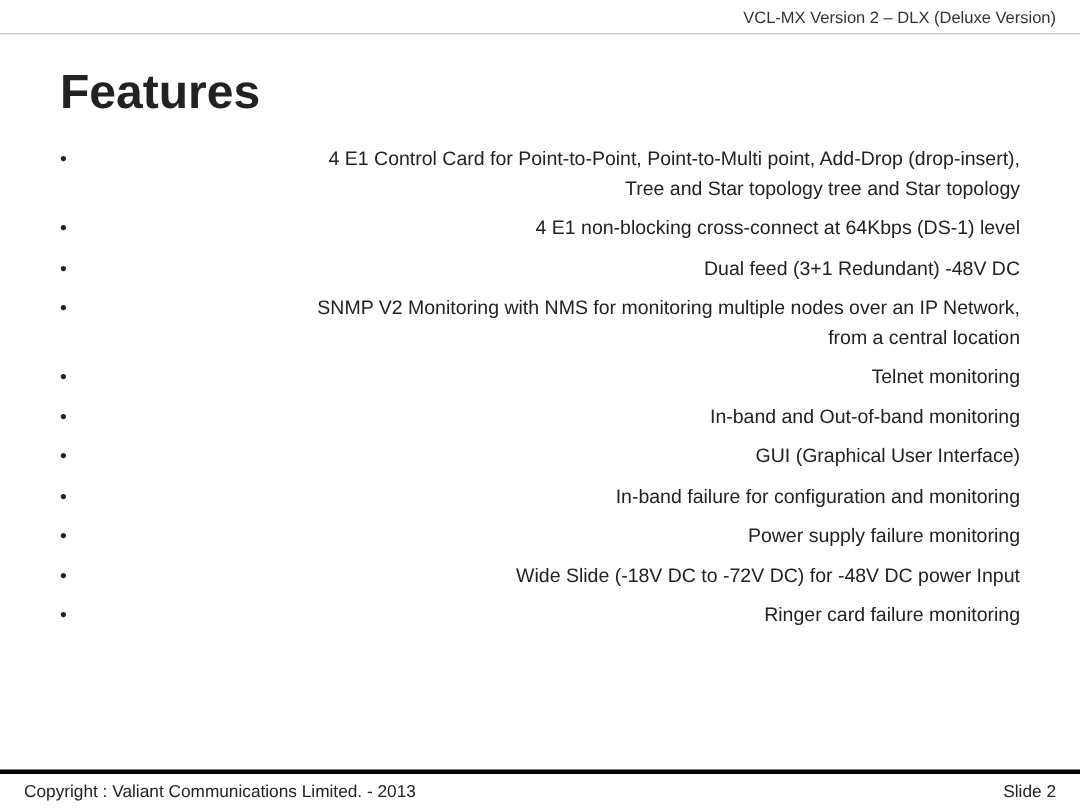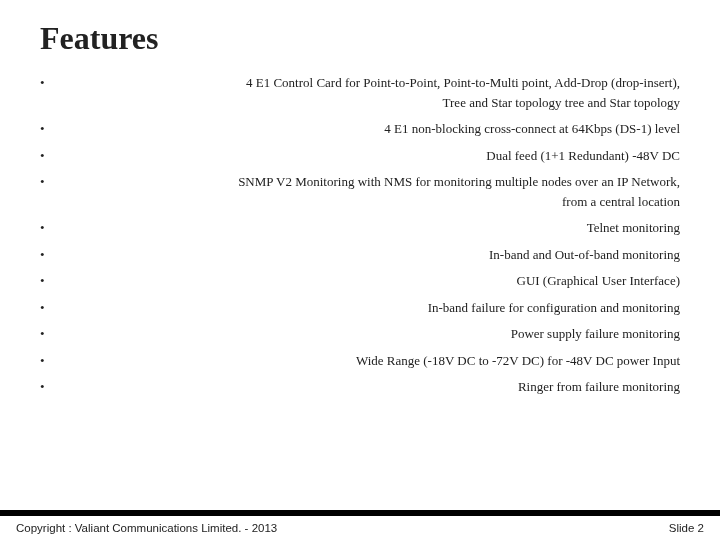--- a/index.html
+++ b/index.html
@@ -30,21 +30,20 @@
       width: 100%;
       text-align: right;
       padding: 6px 16px 4px 16px;
       font-size: 11px;
       color: #333333;
       border-bottom: 1px solid #cccccc;
     }
 
     .main-content {
       padding: 16px 40px 10px 40px;
-      font-family: Liberation Serif, serif;
     }
 
     .page-title {
       font-size: 32px;
       font-weight: bold;
       color: #222222;
       margin-bottom: 16px;
       margin-top: 4px;
     }
 
@@ -72,53 +71,56 @@
     .item-text {
       flex: 1;
       text-align: right;
     }
 
     .footer-bar {
       position: absolute;
       bottom: 0;
       left: 0;
       width: 100%;
-      border-top: 6px solid #000000;
+      border-top: 3px solid #000000;
       padding: 6px 16px;
       display: flex;
       justify-content: space-between;
       align-items: center;
       font-size: 11.5px;
       color: #222222;
     }
   </style>
 </head>
 <body>
 
 <div class="page-container">
 
+  <div class="header-bar">
+    <span>VCL-MX Version 2 – DLX (Deluxe Version)</span>
+  </div>
 
   <div class="main-content">
     <div class="page-title">Features</div>
 
     <ul class="features-list">
 
       <li>
         <span class="bullet">•</span>
         <span class="item-text">4 E1 Control Card for Point-to-Point, Point-to-Multi point, Add-Drop (drop-insert),<br>&nbsp;&nbsp;&nbsp;Tree and Star topology tree and Star topology</span>
       </li>
 
       <li>
         <span class="bullet">•</span>
         <span class="item-text">4 E1 non-blocking cross-connect at 64Kbps (DS-1) level</span>
       </li>
 
       <li>
         <span class="bullet">•</span>
-        <span class="item-text">Dual feed (1+1 Redundant) -48V DC</span>
+        <span class="item-text">Dual feed (3+1 Redundant) -48V DC</span>
       </li>
 
       <li>
         <span class="bullet">•</span>
         <span class="item-text">SNMP V2 Monitoring with NMS for monitoring multiple nodes over an IP Network,<br>&nbsp;&nbsp;&nbsp;from a central location</span>
       </li>
 
       <li>
         <span class="bullet">•</span>
         <span class="item-text">Telnet monitoring</span>
@@ -139,26 +141,26 @@
         <span class="item-text">In-band failure for configuration and monitoring</span>
       </li>
 
       <li>
         <span class="bullet">•</span>
         <span class="item-text">Power supply failure monitoring</span>
       </li>
 
       <li>
         <span class="bullet">•</span>
-        <span class="item-text">Wide Range (-18V DC to -72V DC) for -48V DC power Input</span>
+        <span class="item-text">Wide Slide (-18V DC to -72V DC) for -48V DC power Input</span>
       </li>
 
       <li>
         <span class="bullet">•</span>
-        <span class="item-text">Ringer from failure monitoring</span>
+        <span class="item-text">Ringer card failure monitoring</span>
       </li>
 
     </ul>
   </div>
 
   <div class="footer-bar">
     <span>Copyright : Valiant Communications Limited. - 2013</span>
     <span>Slide 2</span>
   </div>
 

